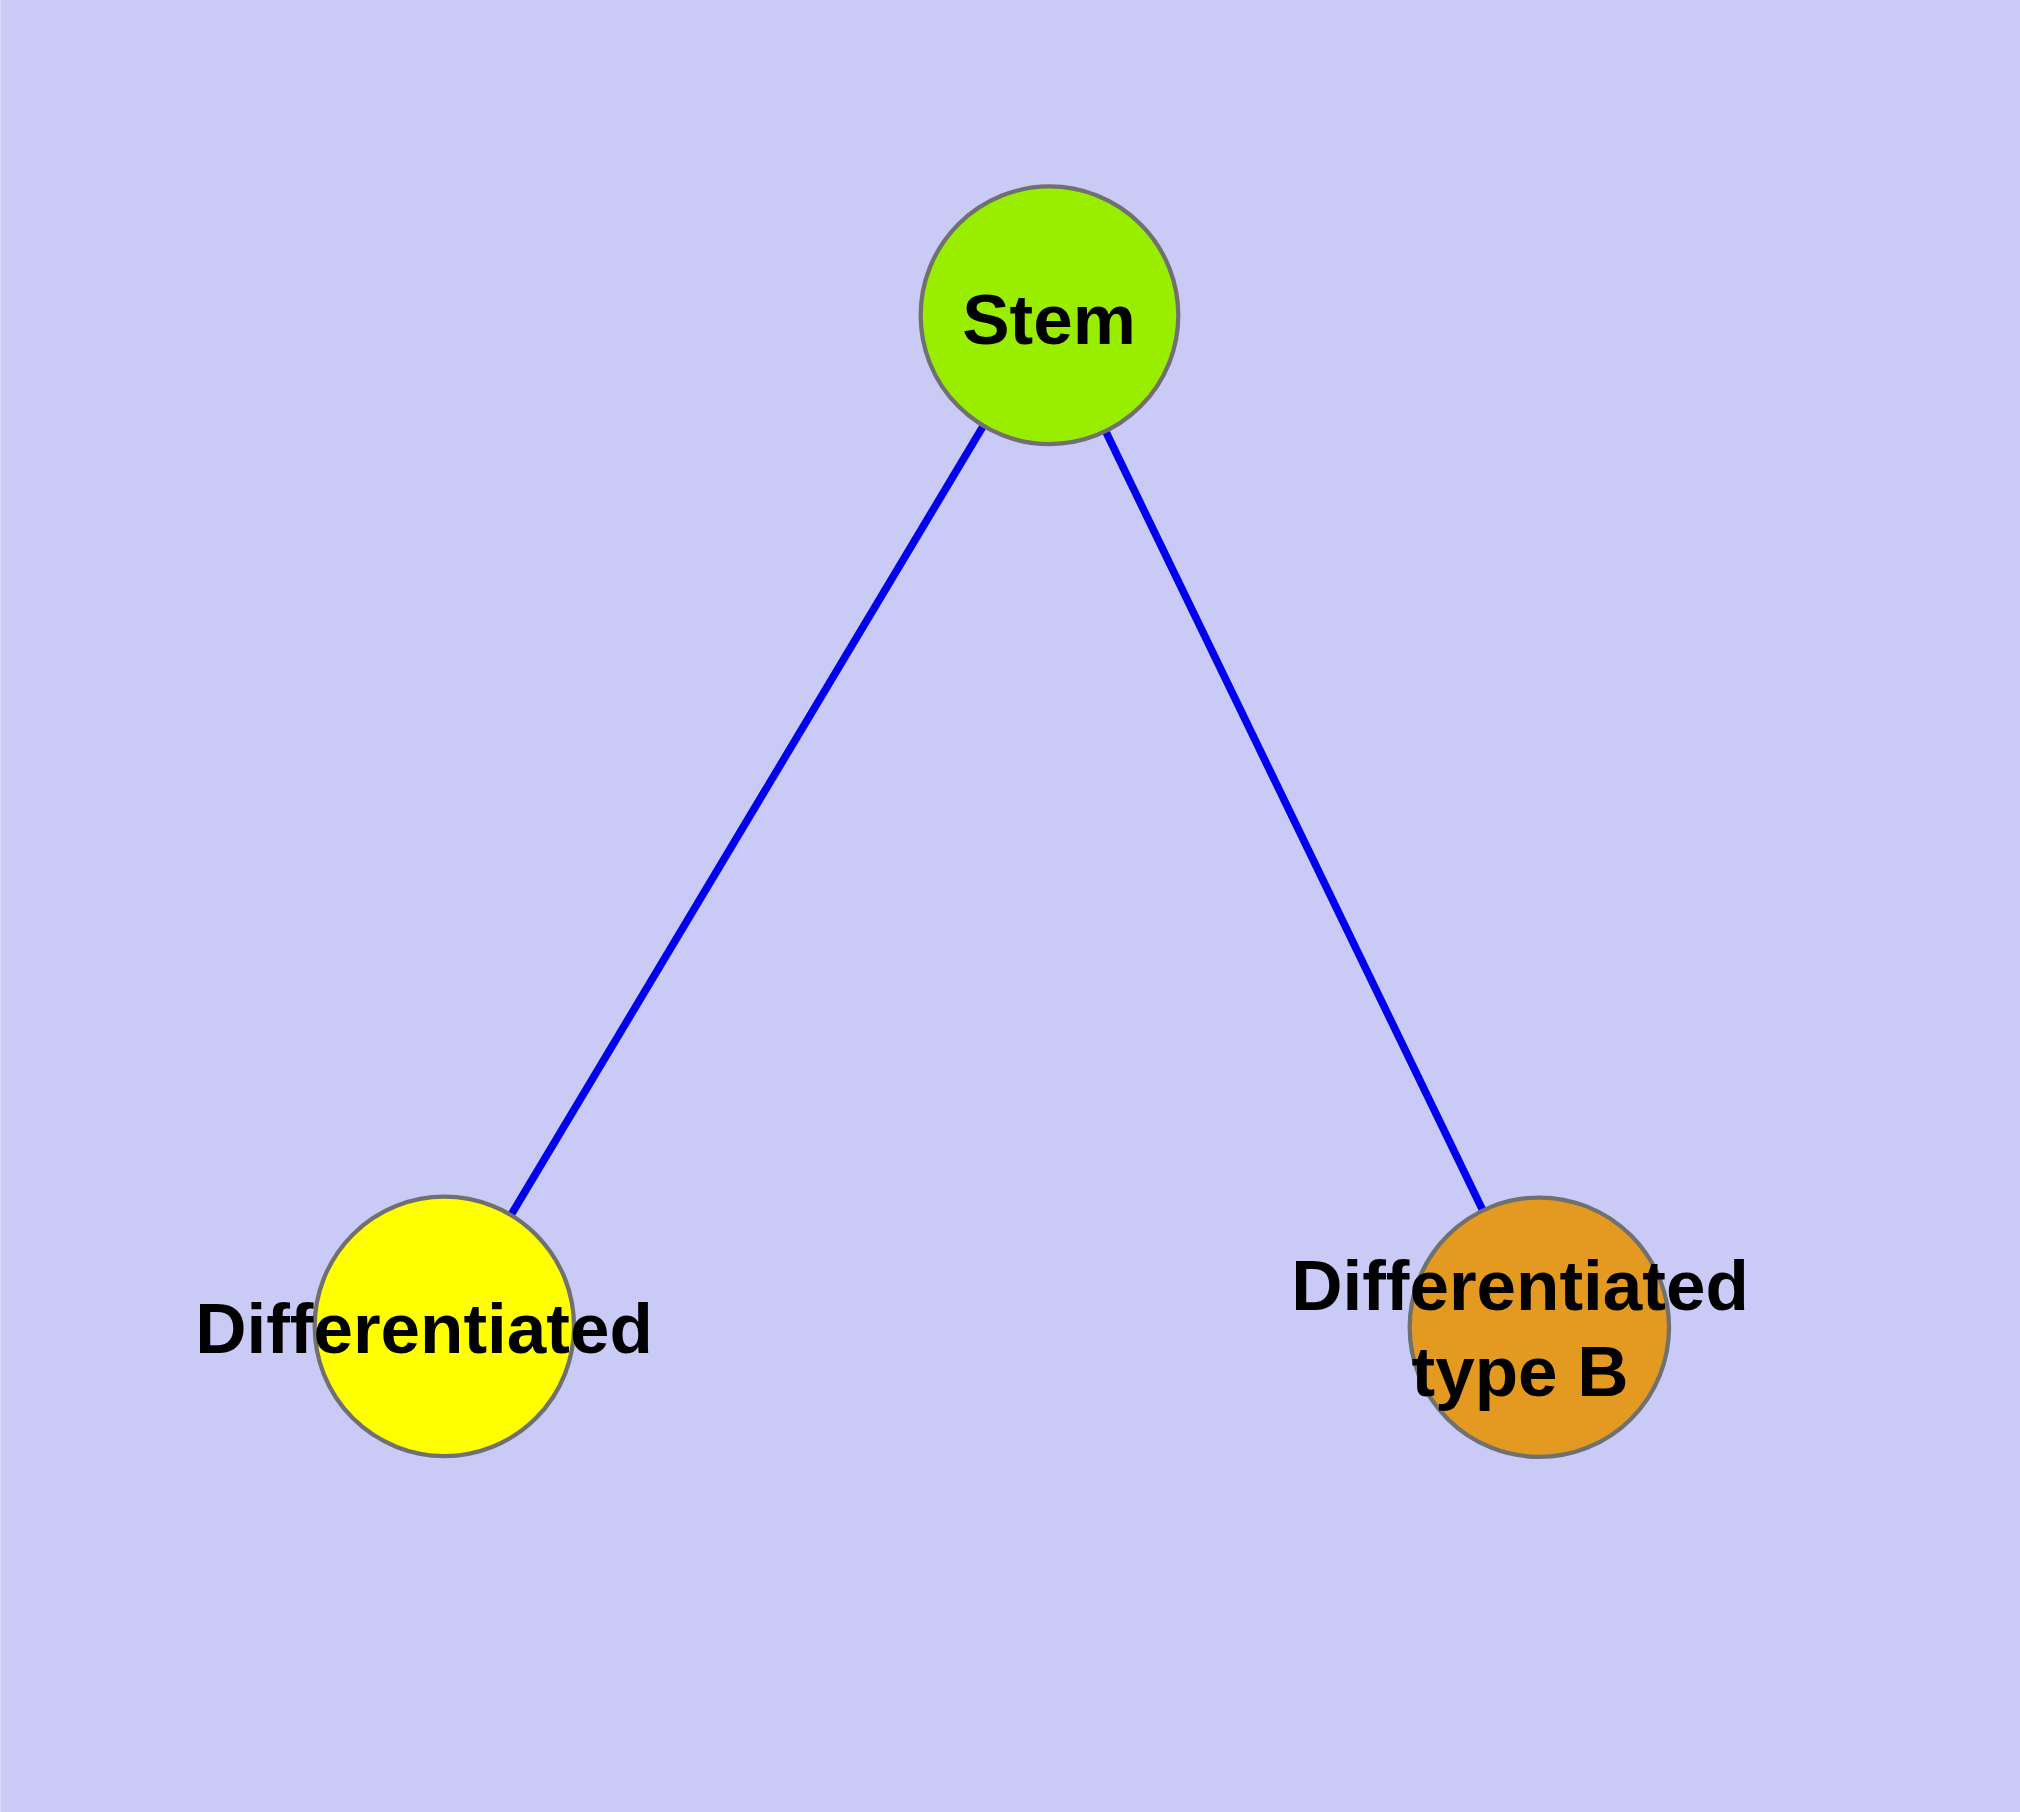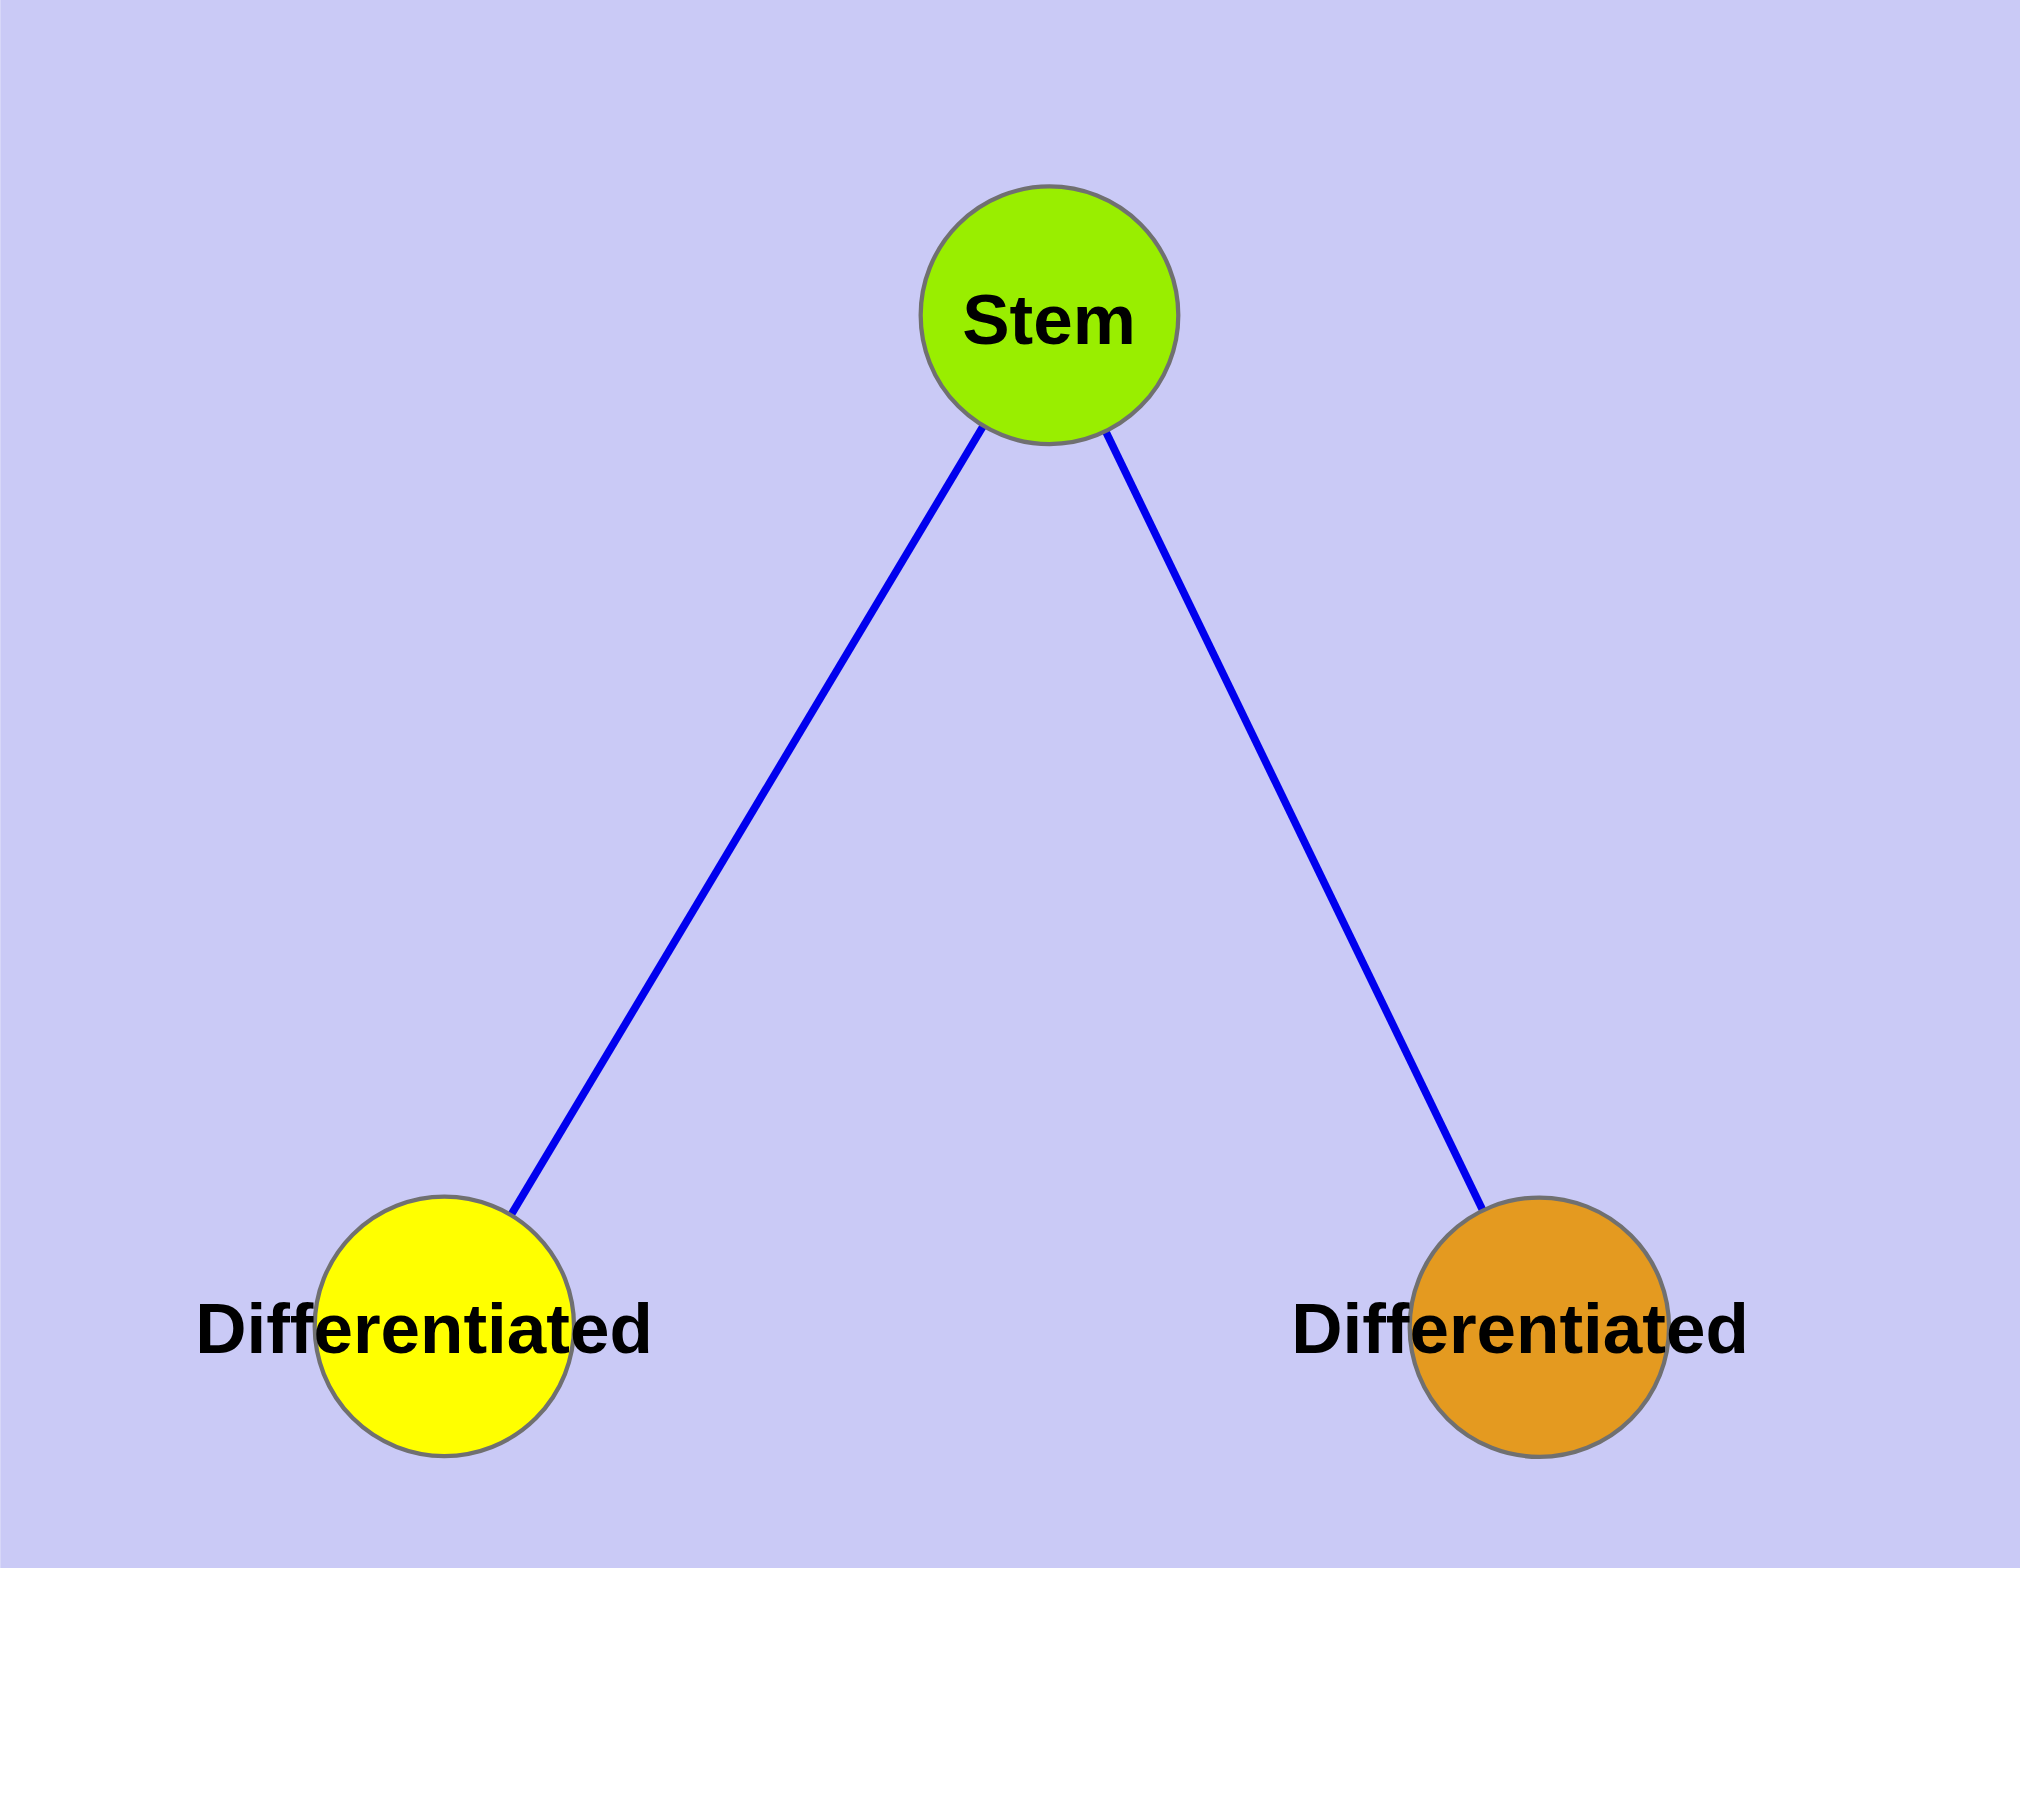--- a/index.html
+++ b/index.html
@@ -2,21 +2,21 @@
 <html style="font-size:13.6px"><head>
 <meta charset="utf-8">
 <style>
   html, body {
     margin: 0;
     padding: 0;
   }
   .stage {
     position: relative;
     width: 2021px;
-    height: 1568px;
+    height: 1812px;
     overflow: hidden;
     font-family: "Liberation Sans", "DejaVu Sans", sans-serif;
   }
   .stage svg {
     position: absolute;
     left: 0;
     top: 0;
     display: block;
   }
   .graph-edge {
@@ -59,15 +59,16 @@
   </svg>
 
   <div class="node-label label-stem">Stem</div>
 
   <div class="node-label label-type-a">
     <div>Differentiated</div>
   </div>
 
   <div class="node-label label-type-b">
     <div>Differentiated</div>
+    <div>type B</div>
   </div>
 </div>
 
 
 </body></html>

